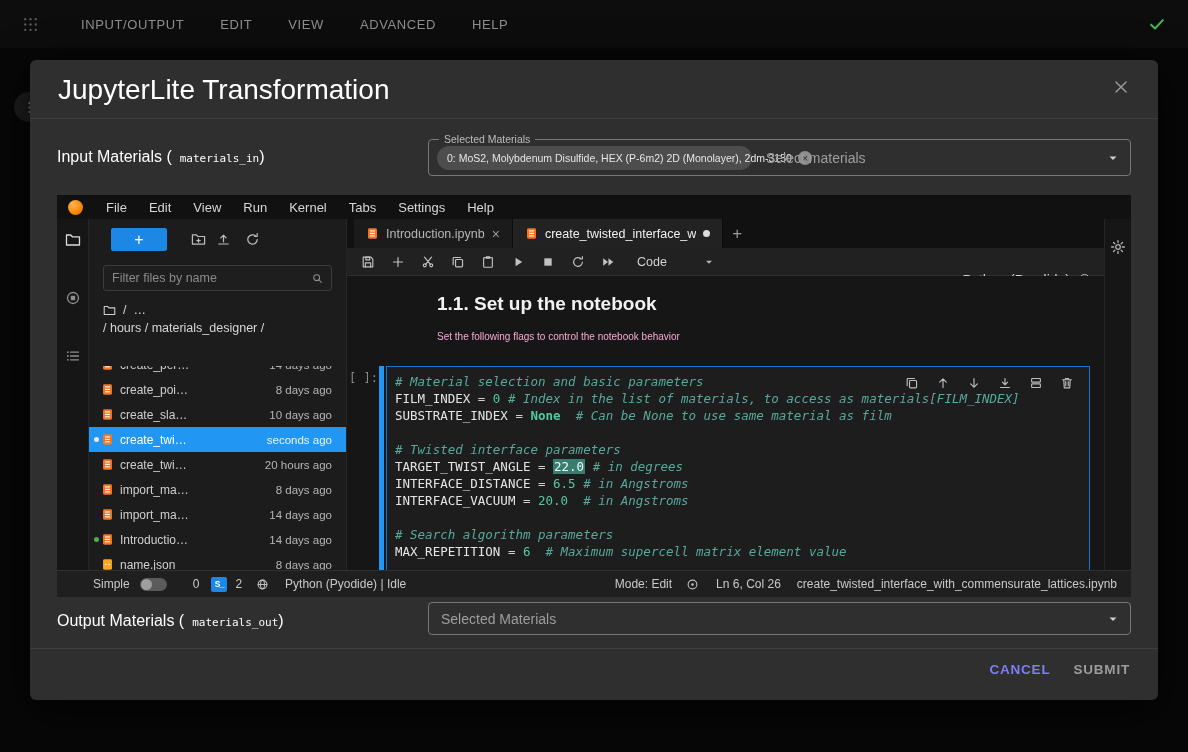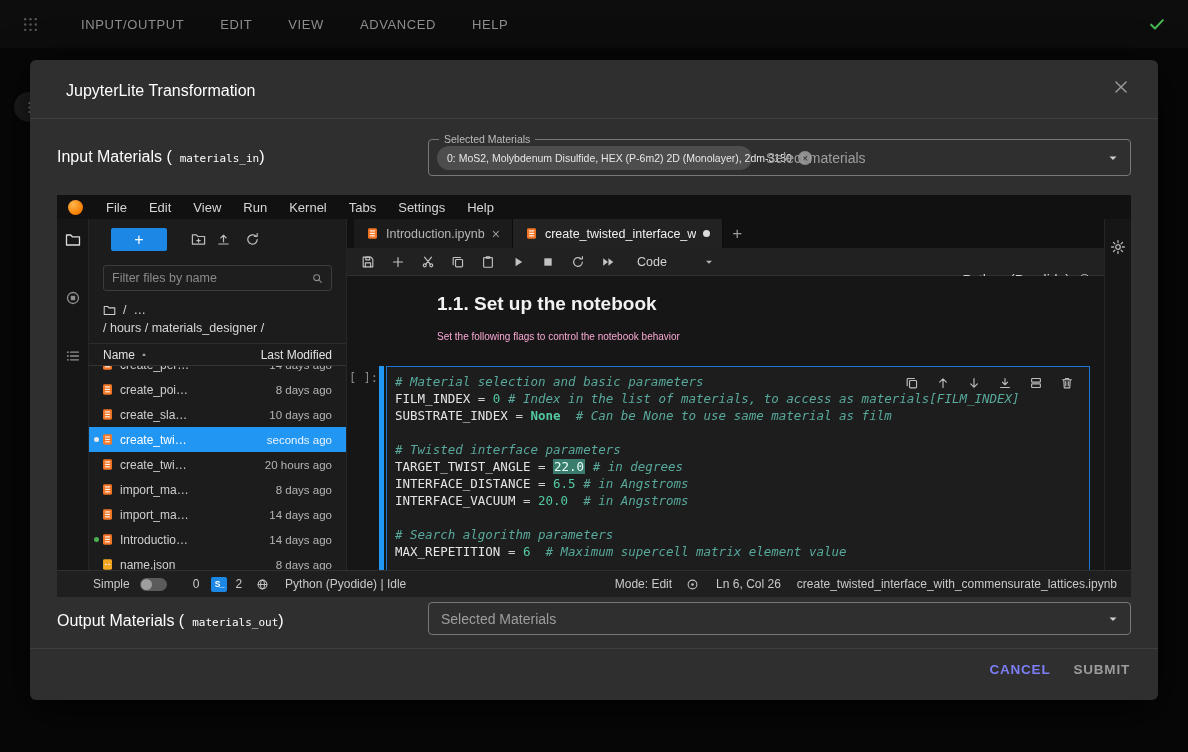--- a/index.html
+++ b/index.html
@@ -17,21 +17,21 @@
   .app-menu-item{color:#8f8f8f;font-size:13px;letter-spacing:.6px;cursor:default;}
   .app-check{position:absolute;right:22px;color:#45b854;}
   .app-check svg{width:18px;height:18px;}
 
   .kebab-fab{position:absolute;left:14px;top:92px;width:30px;height:30px;border-radius:50%;
              background:#1d1d1d;color:#808080;display:flex;align-items:center;justify-content:center;z-index:2;}
 
   
   .modal{position:absolute;left:30px;top:60px;width:1128px;height:640px;background:#2f2f2f;
          border-radius:6px;box-shadow:0 10px 44px rgba(0,0,0,.75);z-index:3;}
-  .modal-title{position:absolute;left:28px;top:14px;margin:8px;font-size:16px;font-weight:500;color:#fff;}
+  .modal-title{position:absolute;left:28px;top:14px;margin:0;font-size:28px;font-weight:500;color:#fff;}
   .modal-close{position:absolute;right:28px;top:18px;color:#9a9a9a;cursor:pointer;}
   .modal-close svg{width:18px;height:18px;}
   .hdr-divider{position:absolute;top:58px;left:0;right:0;border-top:1px solid #3e3e3e;}
 
   .io-label{position:absolute;left:27px;font-size:16px;color:#fdfdfd;}
   .io-label code{font-family:"DejaVu Sans Mono",monospace;font-size:11px;color:#fdfdfd;padding-left:8px;}
   .input-label{top:88px;} .output-label{top:552px;}
 
   .mui-field{position:absolute;left:398px;width:703px;border:1px solid #787878;border-radius:4px;
              display:flex;align-items:center;background:transparent;box-sizing:border-box;}
@@ -314,31 +314,20 @@
         <div class="fb-crumb1">
           <span class="ico crumb-folder">
               <svg viewBox="0 0 16 16" fill="none" stroke="currentColor" stroke-width="1.3" stroke-linecap="round" stroke-linejoin="round">
                 <path d="M1.5 3h4.2l1.6 1.8h7.2v8.2H1.5z"></path>
               </svg>
             </span>
           <span class="crumb-sep">/</span>
           <span class="crumb-ellipsis">…</span>
         </div>
         <div class="fb-crumb2">/ hours / materials_designer /</div>
-        <div class="fb-header">
-          <span class="fbh-name">
-            <span>Name</span>
-            <span class="ico sort-caret">
-                <svg viewBox="0 0 16 16" fill="none" stroke="currentColor" stroke-width="1.3" stroke-linecap="round" stroke-linejoin="round">
-                  <path d="M8 5l3 4H5z" fill="currentColor" stroke="none"></path>
-                </svg>
-              </span>
-          </span>
-          <span class="fbh-mod">Last Modified</span>
-        </div>
         <div class="fb-rows">
           <div class="fb-rows-inner" id="file-rows">
               <div class="fb-row">
                 <span class="row-dot"></span>
                 <span class="ico file-ico">
                   <svg viewBox="0 0 16 16" fill="none" stroke="currentColor" stroke-width="1.3" stroke-linecap="round" stroke-linejoin="round">
                     <rect x="2.5" y="1.5" width="11" height="13" rx="1.8" fill="#f37726" stroke="none"></rect>
                     <rect x="5" y="4.2" width="6" height="1.3" fill="#fff" stroke="none"></rect>
                     <rect x="5" y="7.2" width="6" height="1.3" fill="#fff" stroke="none"></rect>
                     <rect x="5" y="10.2" width="6" height="1.3" fill="#fff" stroke="none"></rect>

